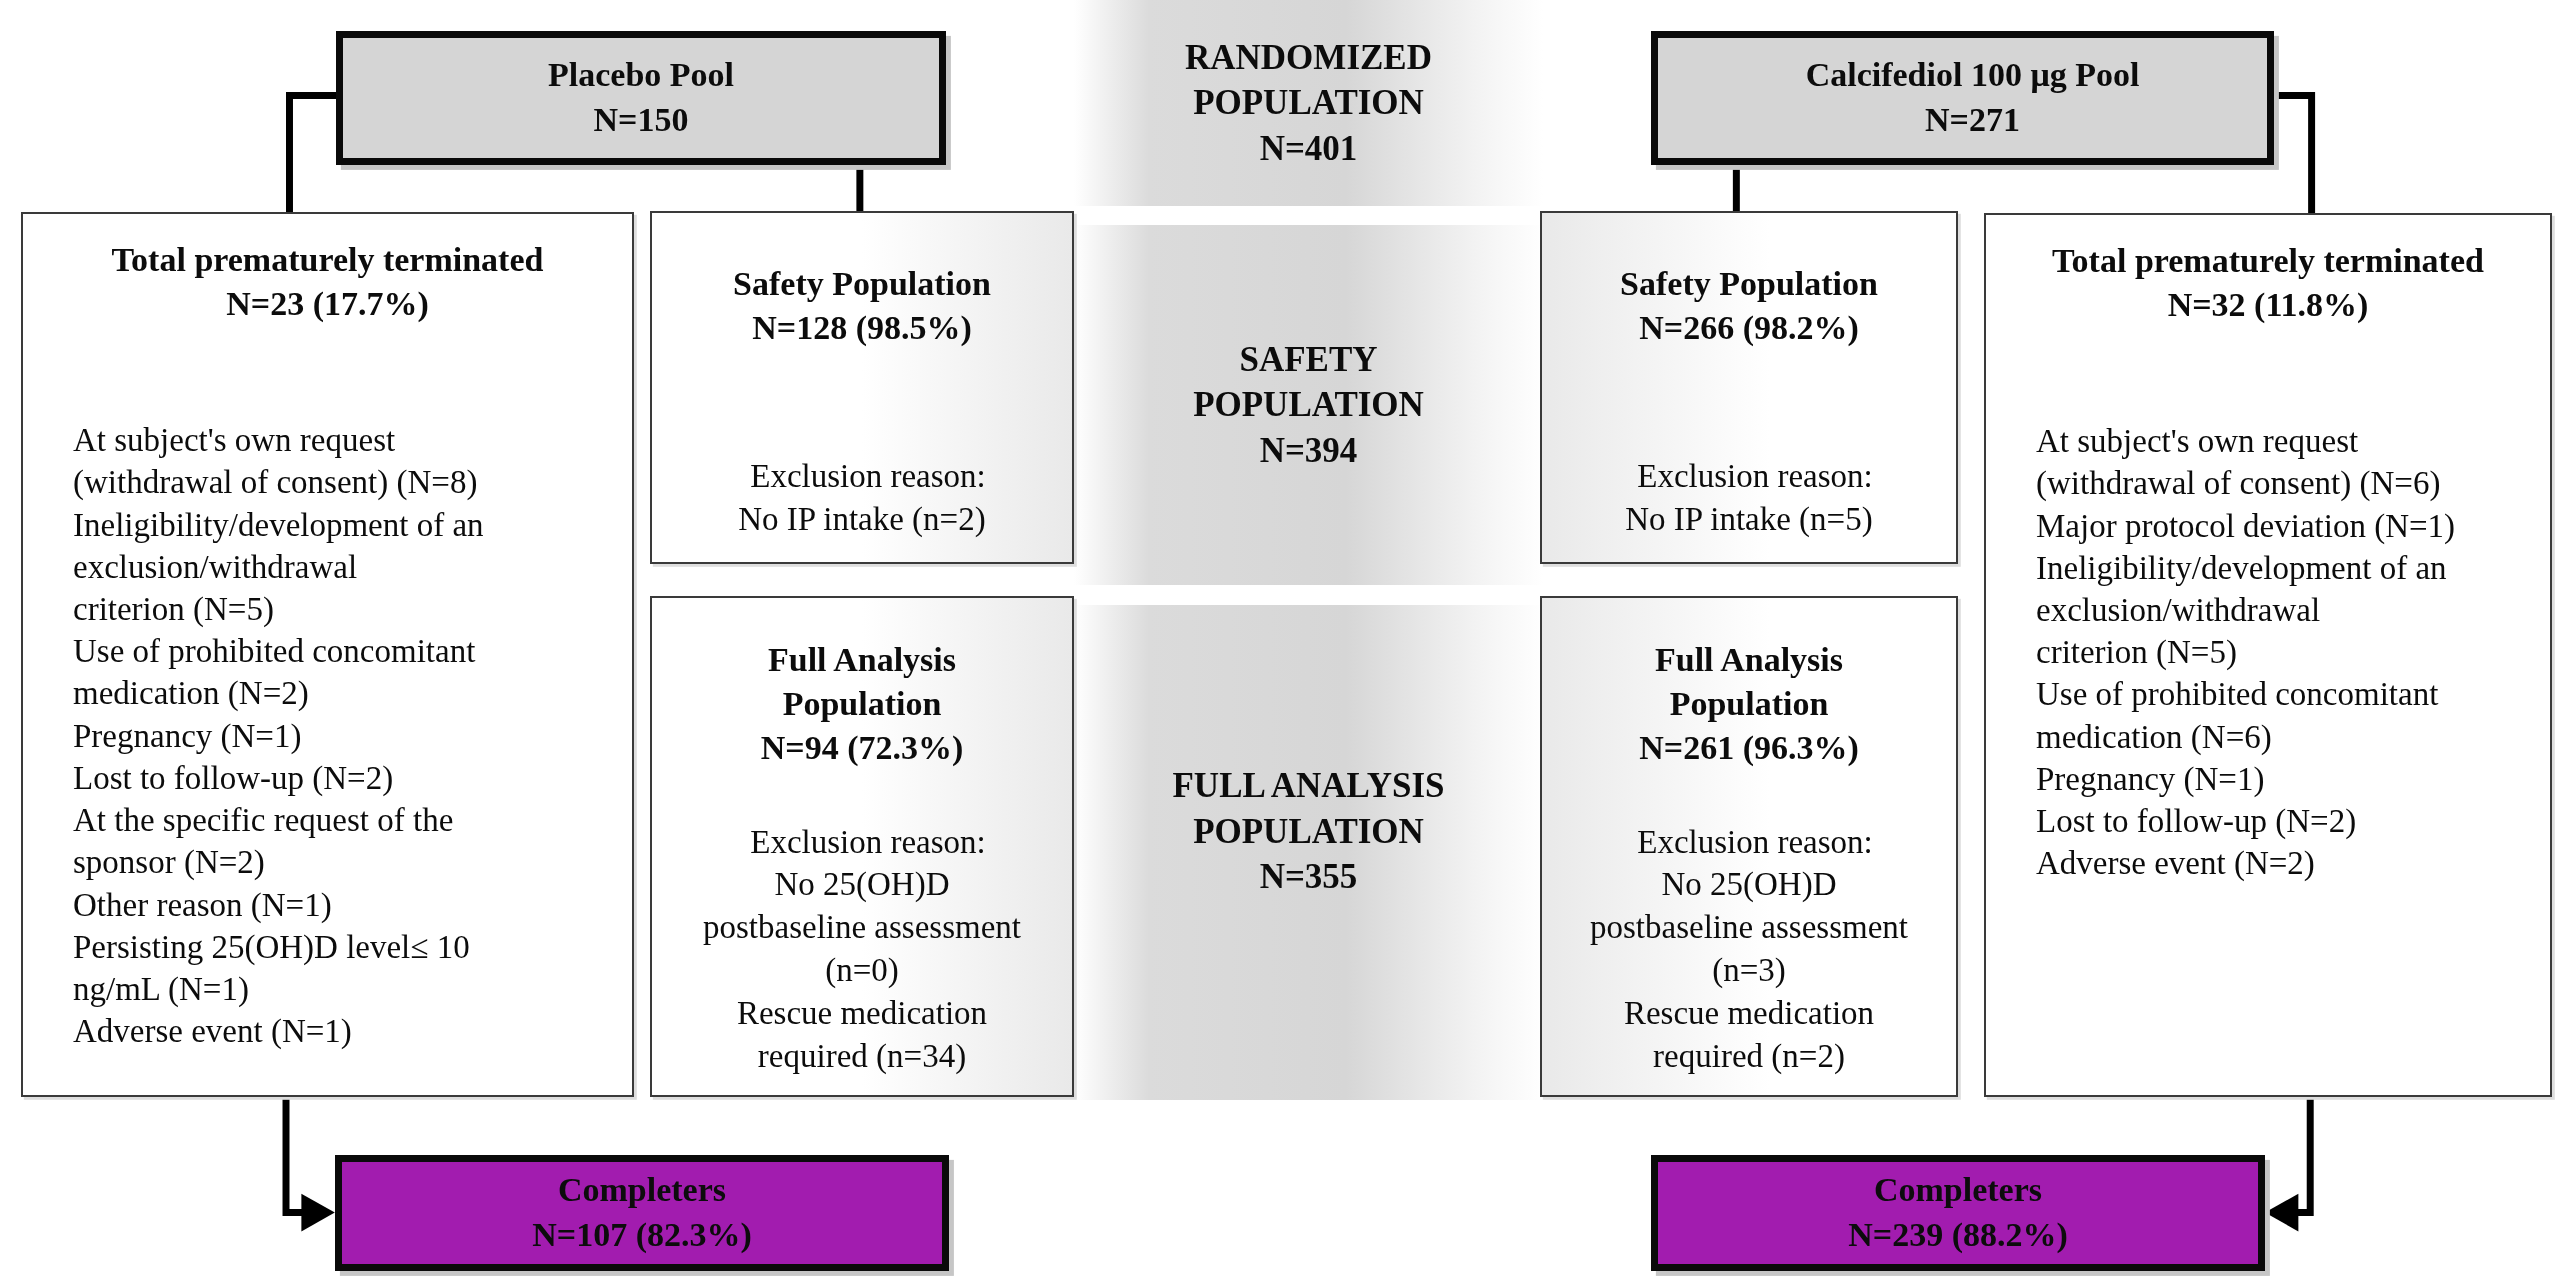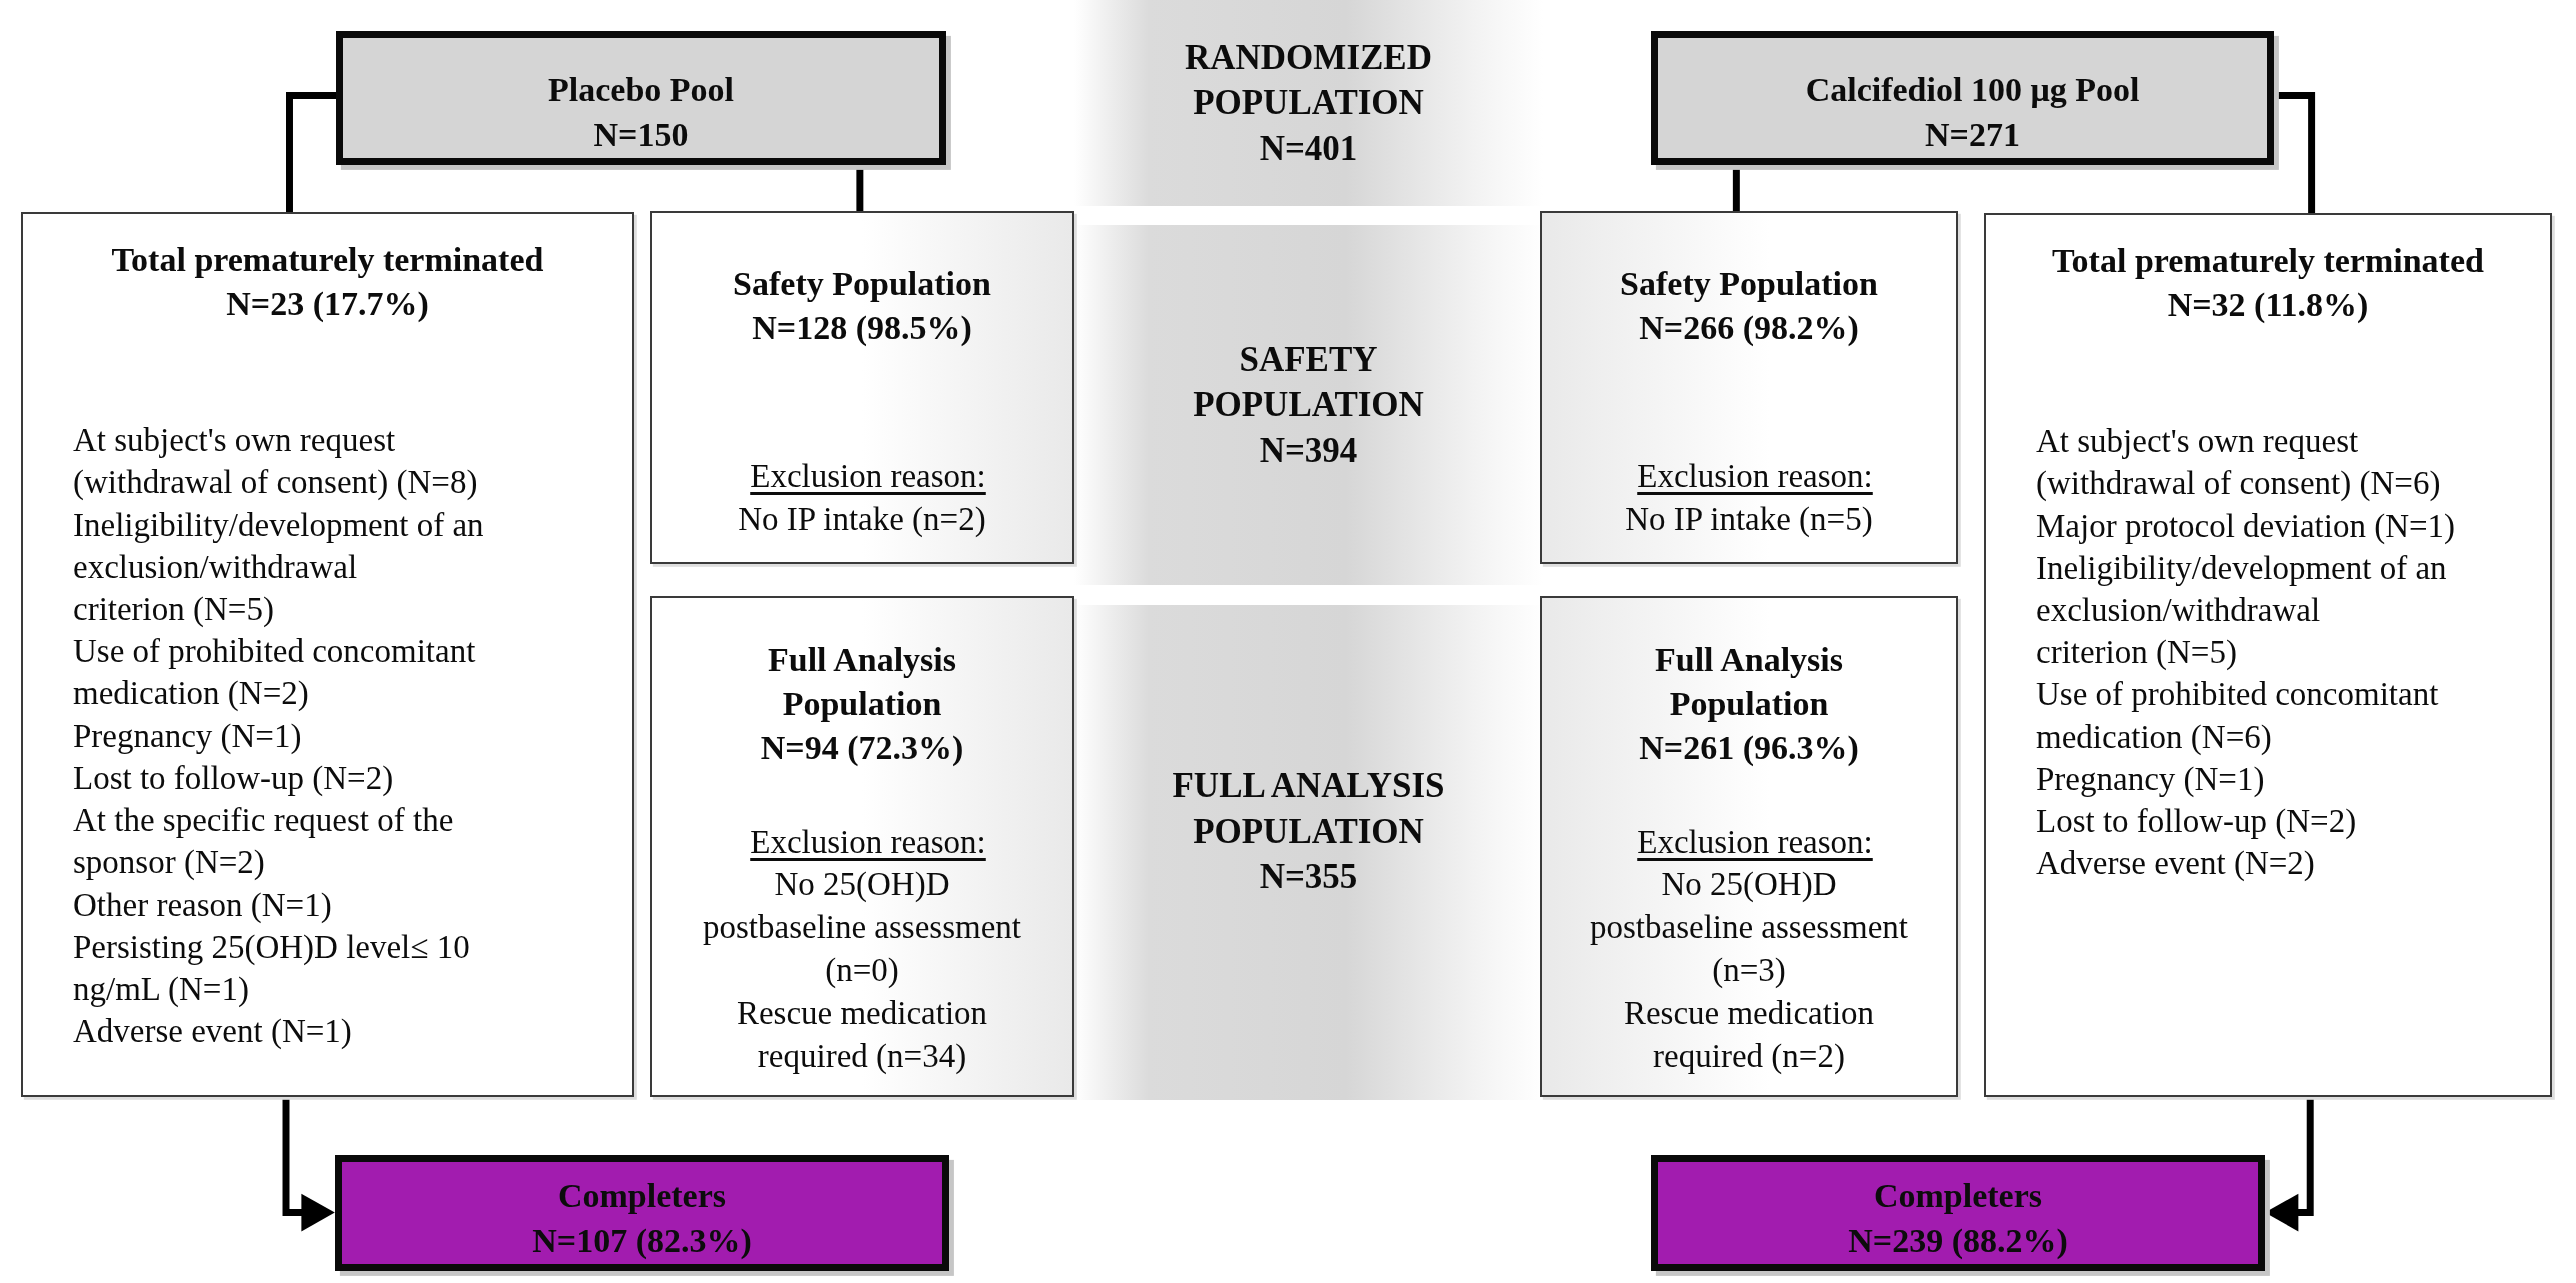--- a/index.html
+++ b/index.html
@@ -54,21 +54,21 @@
   svg.connectors polygon { fill: #000000; }
 
   
   .thick-box {
     position: absolute;
     border: 7px solid #0a0a0a;
     box-shadow: 4.9px 4.9px 0 #c6c6c6;
     display: flex;
     flex-direction: column;
     align-items: center;
-    justify-content: flex-end;
+    justify-content: center;
     text-align: center;
     font-weight: bold;
     font-size: 34px;
     line-height: 1.32;
   }
   .pool-box { background: #d5d5d5; }
   .completer-box { background: #a21caf; }
   #placebo-box     { left: 336px;  top: 31px;   width: 596px; height: 120px; }
   #calcifediol-box { left: 1651px; top: 31px;   width: 589px; height: 120px; padding-left: 20px; }
   #completers-left  { left: 335px;  top: 1155px; width: 600px; height: 102px; }
@@ -118,21 +118,20 @@
   #safety-left .mid-title, #safety-right .mid-title { margin-top: 49px; }
   #fa-left .mid-title, #fa-right .mid-title { margin-top: 40px; max-width: 307px; margin-left: auto; margin-right: auto; }
   .exclusion {
     font-size: 33px;
     line-height: 1.3;
     text-align: center;
   }
   #safety-left .exclusion, #safety-right .exclusion { margin-top: 105px; }
   #fa-left .exclusion, #fa-right .exclusion { margin-top: 50px; }
   .excl-label {
-    text-decoration: underline;
     text-underline-offset: 4.9px;
     margin-left: 12px;
   }
 </style>
 </head>
 <body>
 
 <div id="canvas">
 
   <div class="band band-rand">

